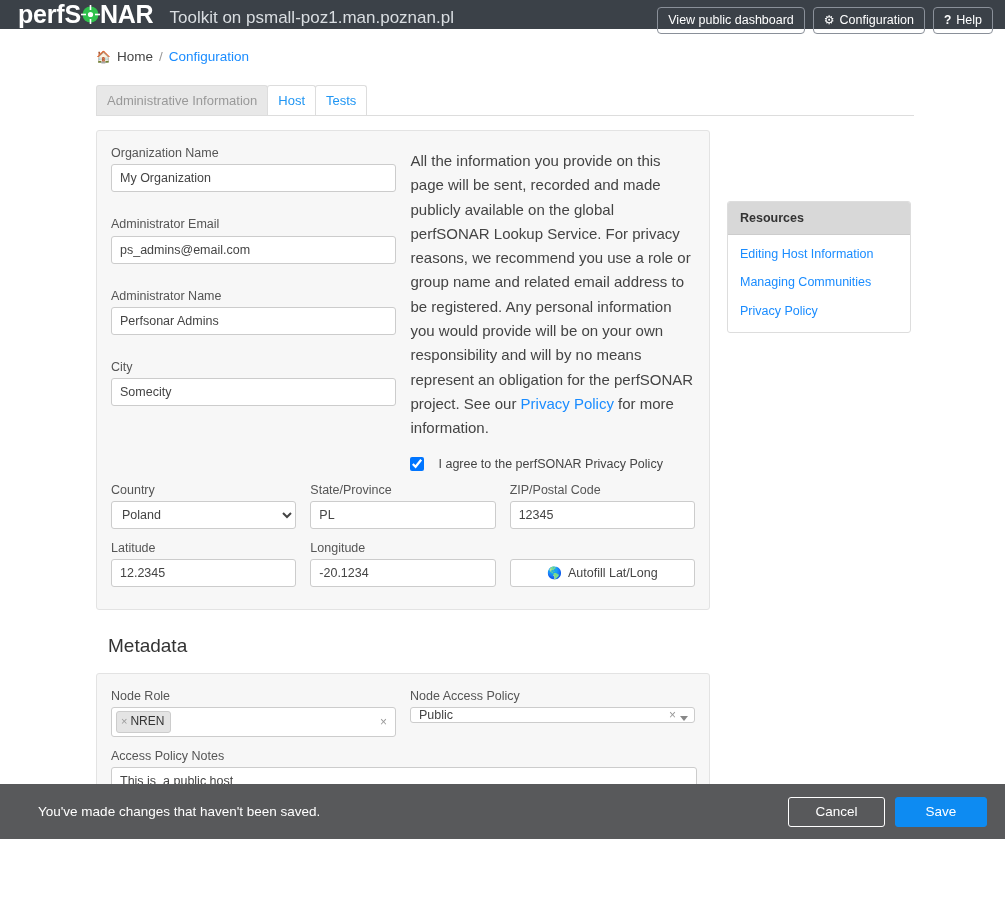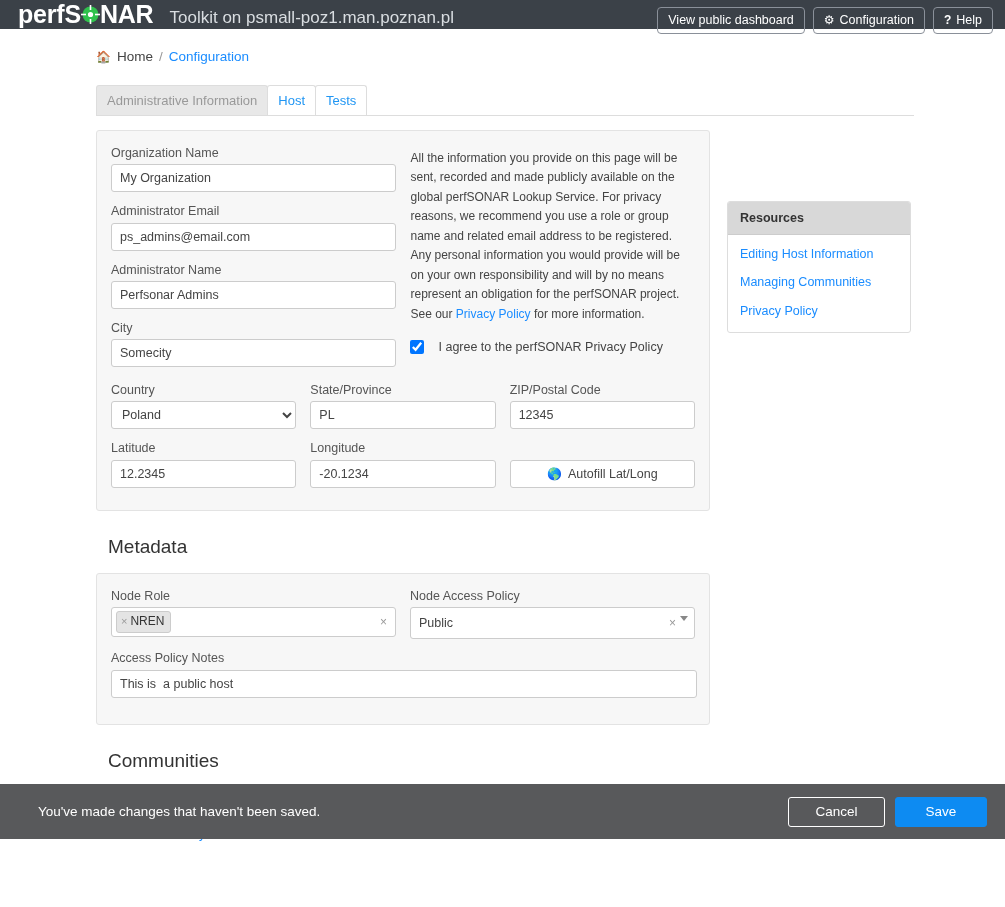--- a/index.html
+++ b/index.html
@@ -132,21 +132,21 @@
     border-radius: 3px;
     padding: 14px 14px 16px;
     margin-top: 14px;
   }
   .main-panel { width: 614px; padding-bottom: 22px; }
 
   .form-cols { display: flex; gap: 14px; }
   .col-left { width: 293px; }
   .col-right { width: 292px; padding-top: 4px; }
 
-  .fg { margin-bottom: 11px; }
+  .fg { margin-bottom: 24px; }
   .fg:last-child { margin-bottom: 4px; }
   label.fl {
     display: block;
     font-size: 12.5px;
     color: #555555;
     margin-bottom: 3px;
     line-height: 1.3;
   }
   input.fc, textarea.fc, .fake-input {
     display: block;
@@ -169,21 +169,21 @@
     border-radius: 3px;
     background: #ffffff;
     font-size: 12.5px;
     font-family: "Liberation Sans", sans-serif;
     color: #444444;
     padding: 3px 6px;
     outline: none;
   }
 
   .privacy-text {
-    font-size: 12px;
+    font-size: 15px;
     line-height: 1.62;
     color: #444444;
     margin: 0;
   }
   .privacy-text a { color: #1a8cff; text-decoration: none; }
   .agree-row {
     display: flex;
     align-items: center;
     gap: 14px;
     margin-top: 16px;
@@ -252,21 +252,21 @@
   .token .x { color: #999999; font-size: 11px; cursor: pointer; }
   .tk-clear {
     position: absolute;
     right: 8px; top: 50%;
     transform: translateY(-50%);
     color: #999999;
     font-size: 12px;
     cursor: pointer;
   }
   .sel2 {
-    height: 32px;
+    height: 16px;
     border: 1px solid #cccccc;
     border-radius: 3px;
     background: #ffffff;
     display: flex;
     align-items: center;
     padding: 0 30px 0 8px;
     font-size: 12.5px;
     color: #444444;
     position: relative;
     cursor: pointer;

